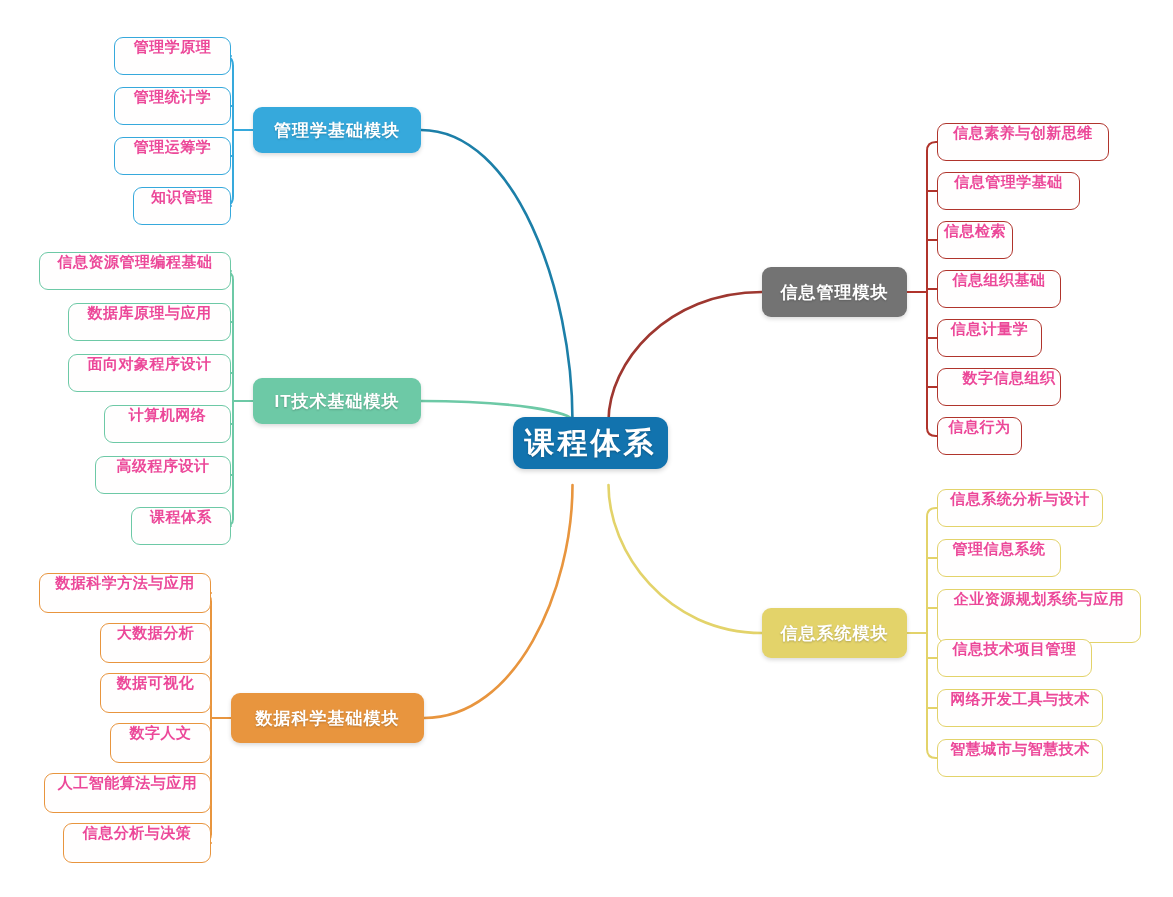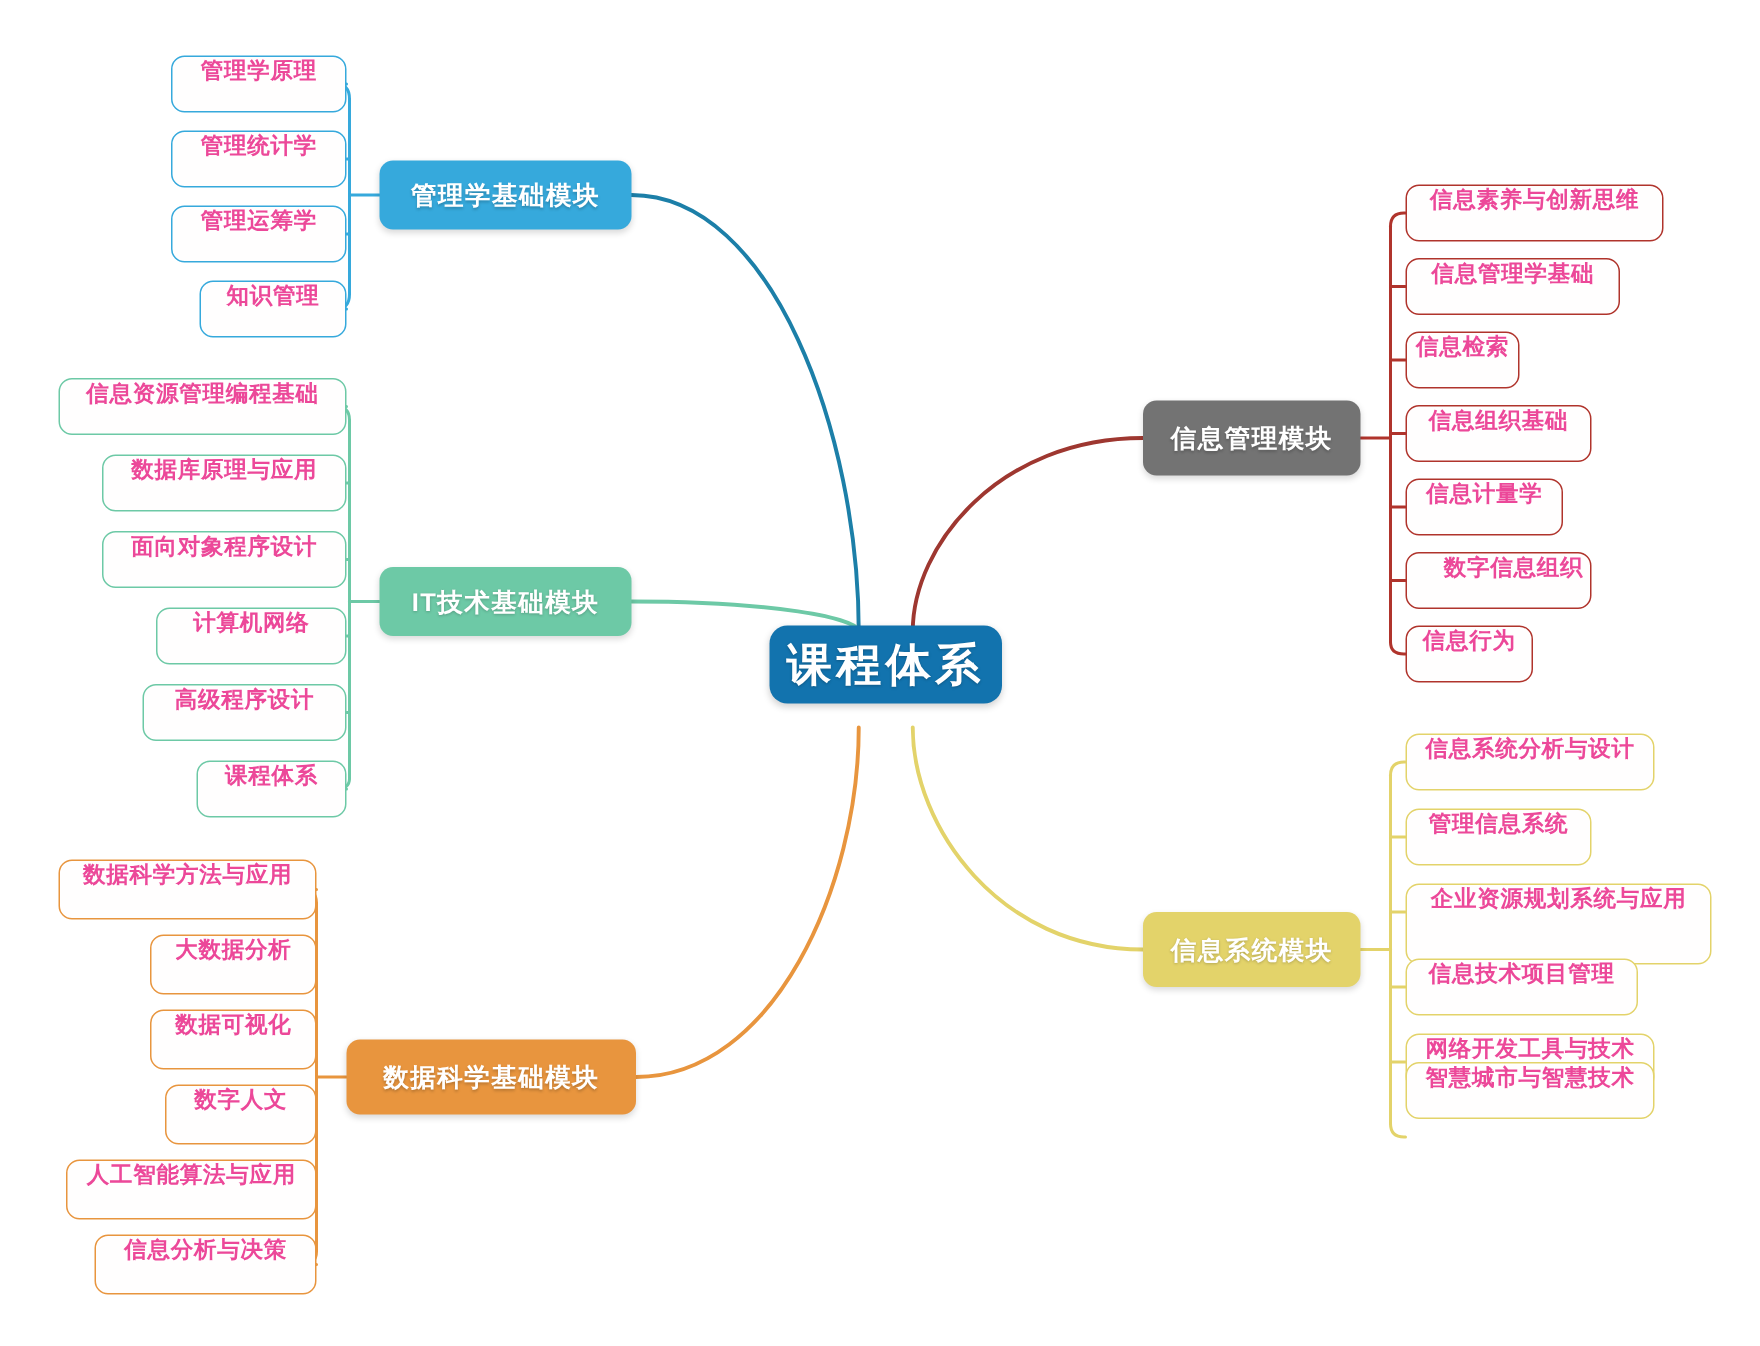--- a/index.html
+++ b/index.html
@@ -217,17 +217,17 @@
       </div>
       <div class="leaf-node" style="left: 937px; top: 589px; width: 204px; height: 54px; border-color: rgb(227, 211, 106);">
         <span>企业资源规划系统与应用</span>
       </div>
       <div class="leaf-node" style="left: 937px; top: 639px; width: 155px; height: 38px; border-color: rgb(227, 211, 106);">
         <span>信息技术项目管理</span>
       </div>
       <div class="leaf-node" style="left: 937px; top: 689px; width: 166px; height: 38px; border-color: rgb(227, 211, 106);">
         <span>网络开发工具与技术</span>
       </div>
-      <div class="leaf-node" style="left: 937px; top: 708px; width: 166px; height: 38px; border-color: rgb(227, 211, 106);">
+      <div class="leaf-node" style="left: 937px; top: 739px; width: 166px; height: 38px; border-color: rgb(227, 211, 106);">
         <span>智慧城市与智慧技术</span>
       </div>
     </div>
 </div>
 
 </body></html>

